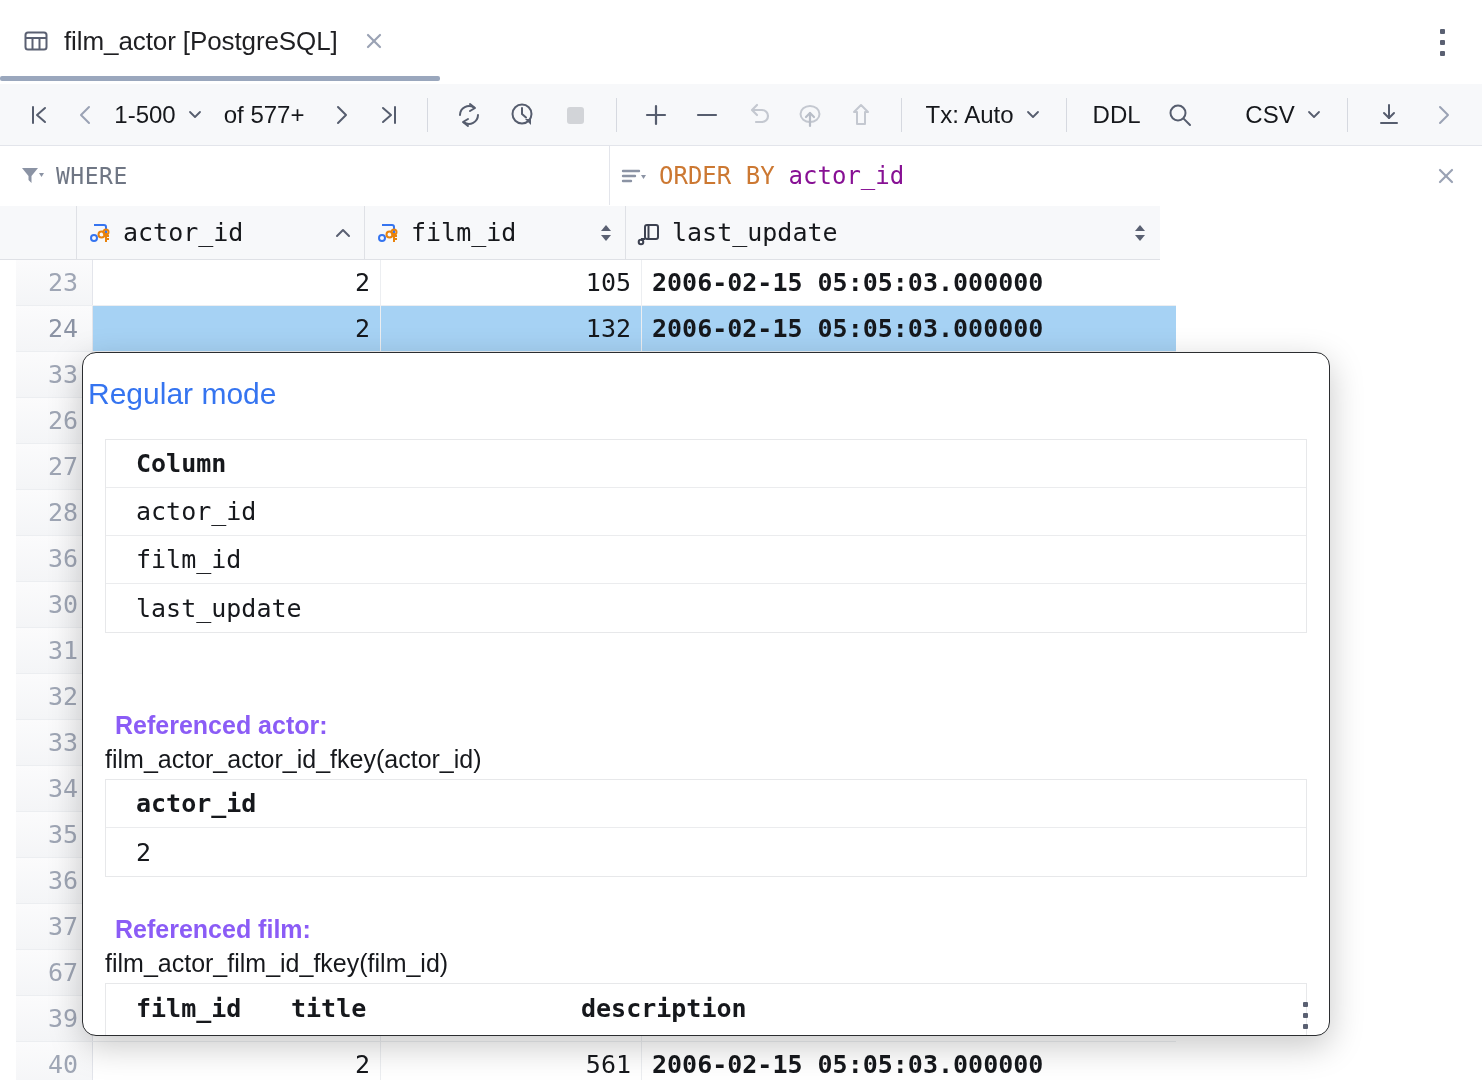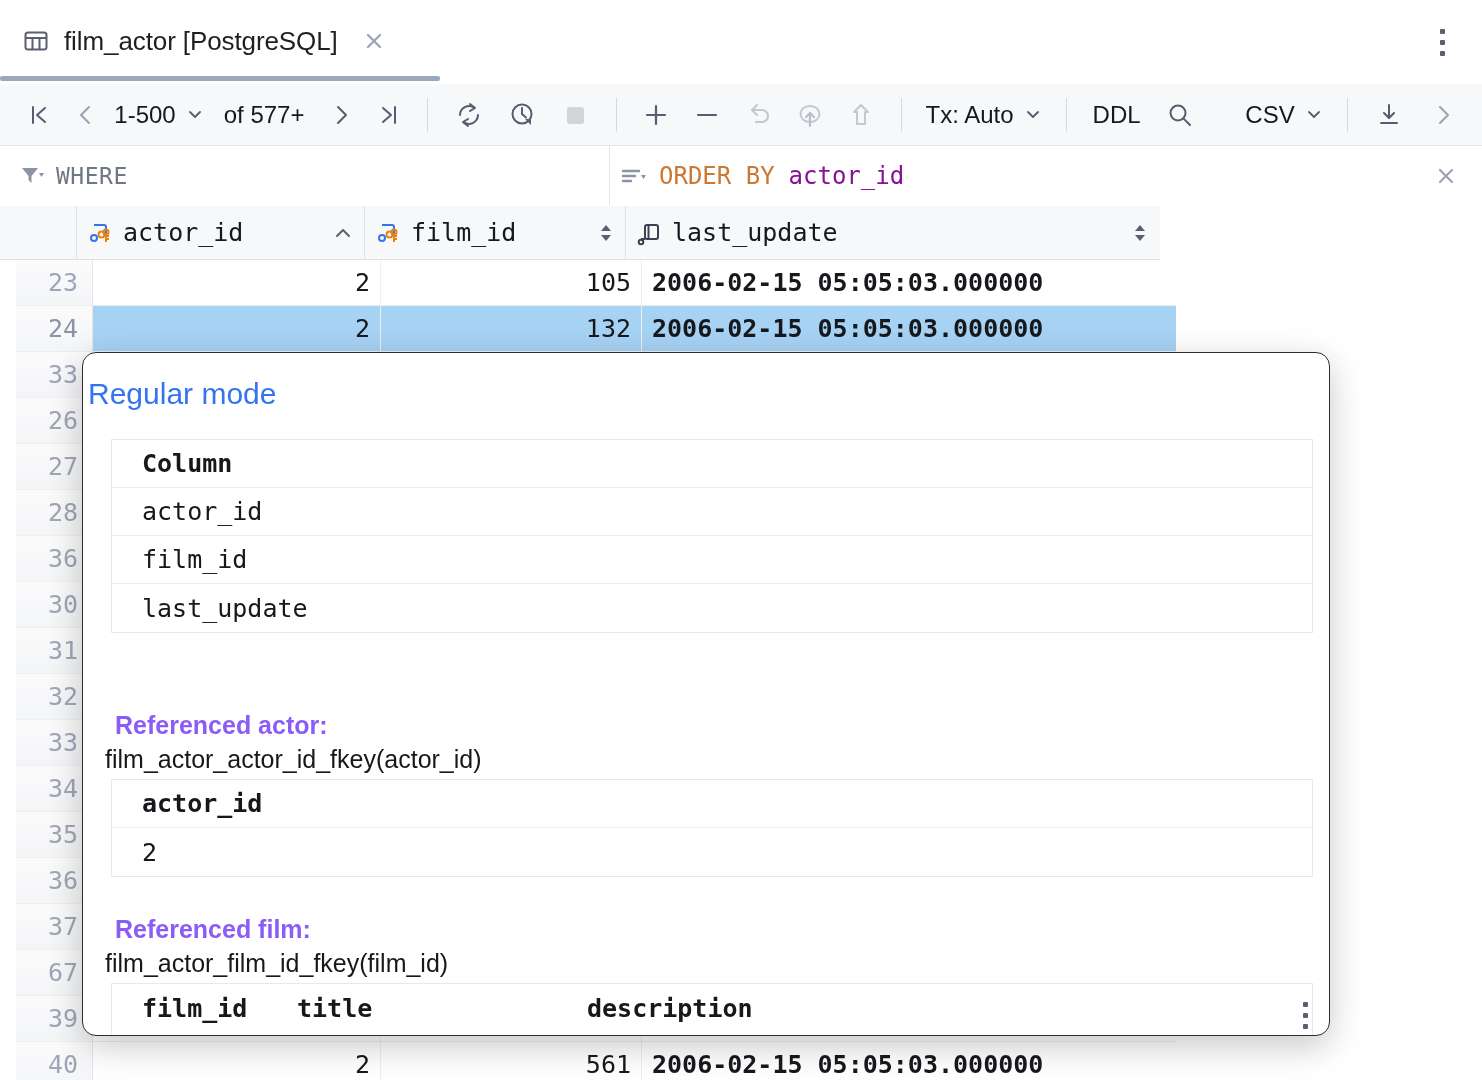--- a/index.html
+++ b/index.html
@@ -163,21 +163,21 @@
     border-radius: 14px;
     box-shadow: 0 10px 34px rgba(0,0,0,0.22);
     box-sizing: border-box;
     overflow: hidden;
   }
   .popup-inner { position:absolute; left:0; top:0; width:1246px; height:682px; }
   .pp-mode {
     position:absolute; left: 5px; top: 24px;
     font-size: 30px; color: #3574f0; cursor: pointer;
   }
-  .pp-table { position:absolute; left:28px; border:1px solid #e7e8ea; box-sizing:border-box; background:#fff; }
+  .pp-table { position:absolute; left:22px; border:1px solid #e7e8ea; box-sizing:border-box; background:#fff; }
   .pp-trow {
     display:flex; align-items:center; height:48px; box-sizing:border-box;
     border-bottom: 1px solid #ebecee;
   }
   .pp-trow:last-child { border-bottom: none; }
   .pp-trow.header { background:#ffffff; }
   .pp-cell {
     font-size: 25px; color:#16181c;
     font-family: "DejaVu Sans Mono","Liberation Mono",monospace;
     padding-left: 30px; box-sizing:border-box;

